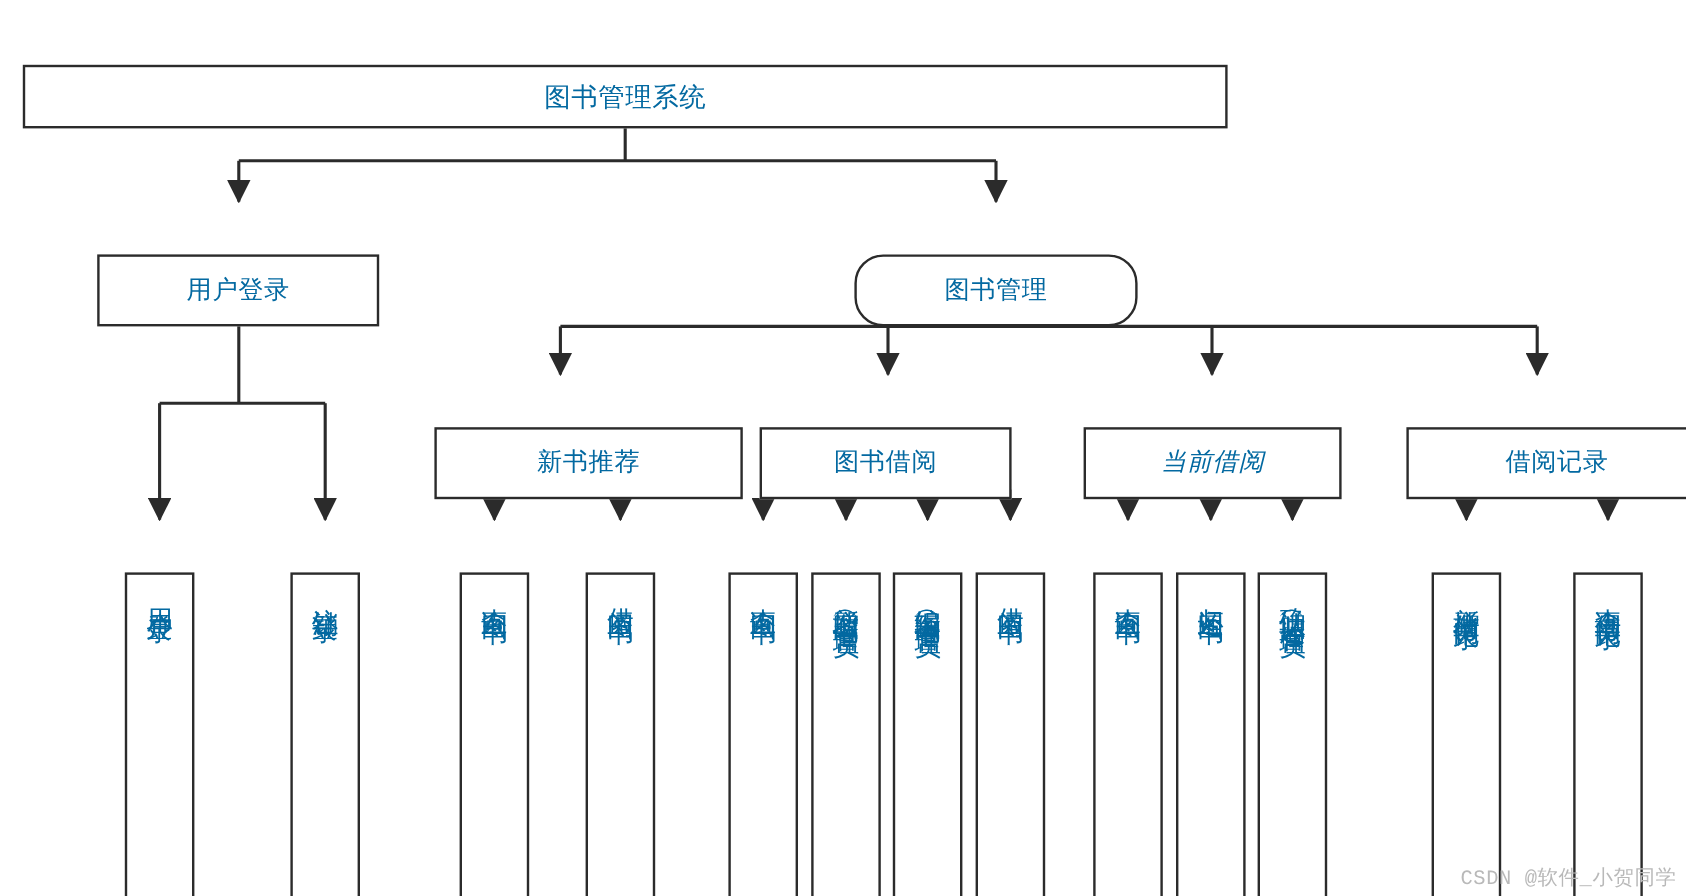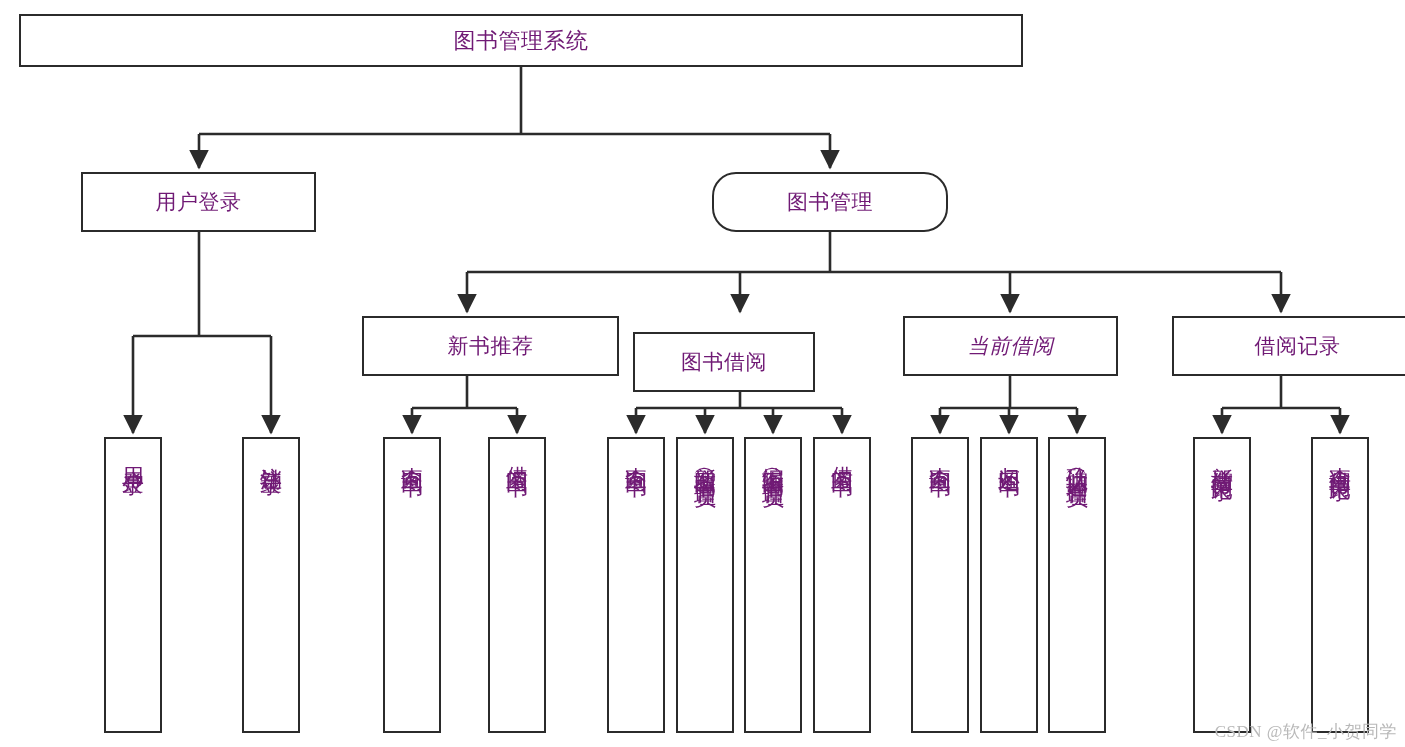--- a/index.html
+++ b/index.html
@@ -21,24 +21,25 @@
     pointer-events:none;
   }
   .node{
     position:absolute;
     box-sizing:border-box;
     background:#ffffff;
     border:2px solid #2b2b2b;
     display:flex;
     align-items:center;
     justify-content:center;
-    color:#701a75;
+    color:#0369a1;
     text-align:center;
     line-height:1.18;
     z-index:3;
+    margin-top:40px;
   }
   .node .lbl{ display:block; white-space:pre; }
   
   .node.horiz .lbl{
     font-size:21px;
     letter-spacing:0.5px;
   }
   .node.root .lbl{ font-size:22px; }
   
   .node.vert{
@@ -56,21 +57,21 @@
   }
   .watermark{
     position:absolute;
     right:8px;
     bottom:4px;
     font-size:17px;
     color:#b9b9b9;
     letter-spacing:0.5px;
     z-index:6;
     white-space:nowrap;
-    font-family:Liberation Serif, serif;
+    font-family:Liberation Mono, monospace;
   }
 </style>
 </head>
 <body>
 
 <div id="stage">
 
   <svg id="wires" viewBox="0 0 1405 747" xmlns="http://www.w3.org/2000/svg">
     <defs>
       <marker id="arrow" viewBox="0 0 10 10" refX="9.2" refY="5" markerWidth="7.5" markerHeight="7.5" orient="auto-start-reverse">
@@ -128,21 +129,21 @@
   <div class="node horiz" style="left:81px; top:172px; width:235px; height:60px;">
     <span class="lbl">用户登录</span>
   </div>
   <div class="node horiz" style="left:712px; top:172px; width:236px; height:60px;border-radius:24px;">
     <span class="lbl">图书管理</span>
   </div>
 
   <div class="node horiz" style="left:362px; top:316px; width:257px; height:60px;">
     <span class="lbl">新书推荐</span>
   </div>
-  <div class="node horiz" style="left:633px; top:332px; width:182px; height:60px;">
+  <div class="node horiz" style="left:633px; top:316px; width:210px; height:60px;">
     <span class="lbl">图书借阅</span>
   </div>
   <div class="node horiz" style="left:903px; top:316px; width:215px; height:60px;font-style:italic;">
     <span class="lbl">当前借阅</span>
   </div>
   <div class="node horiz" style="left:1172px; top:316px; width:251px; height:60px;">
     <span class="lbl">借阅记录</span>
   </div>
 
   <div class="node vert" style="left:104px; top:437px; width:58px; height:296px;">

